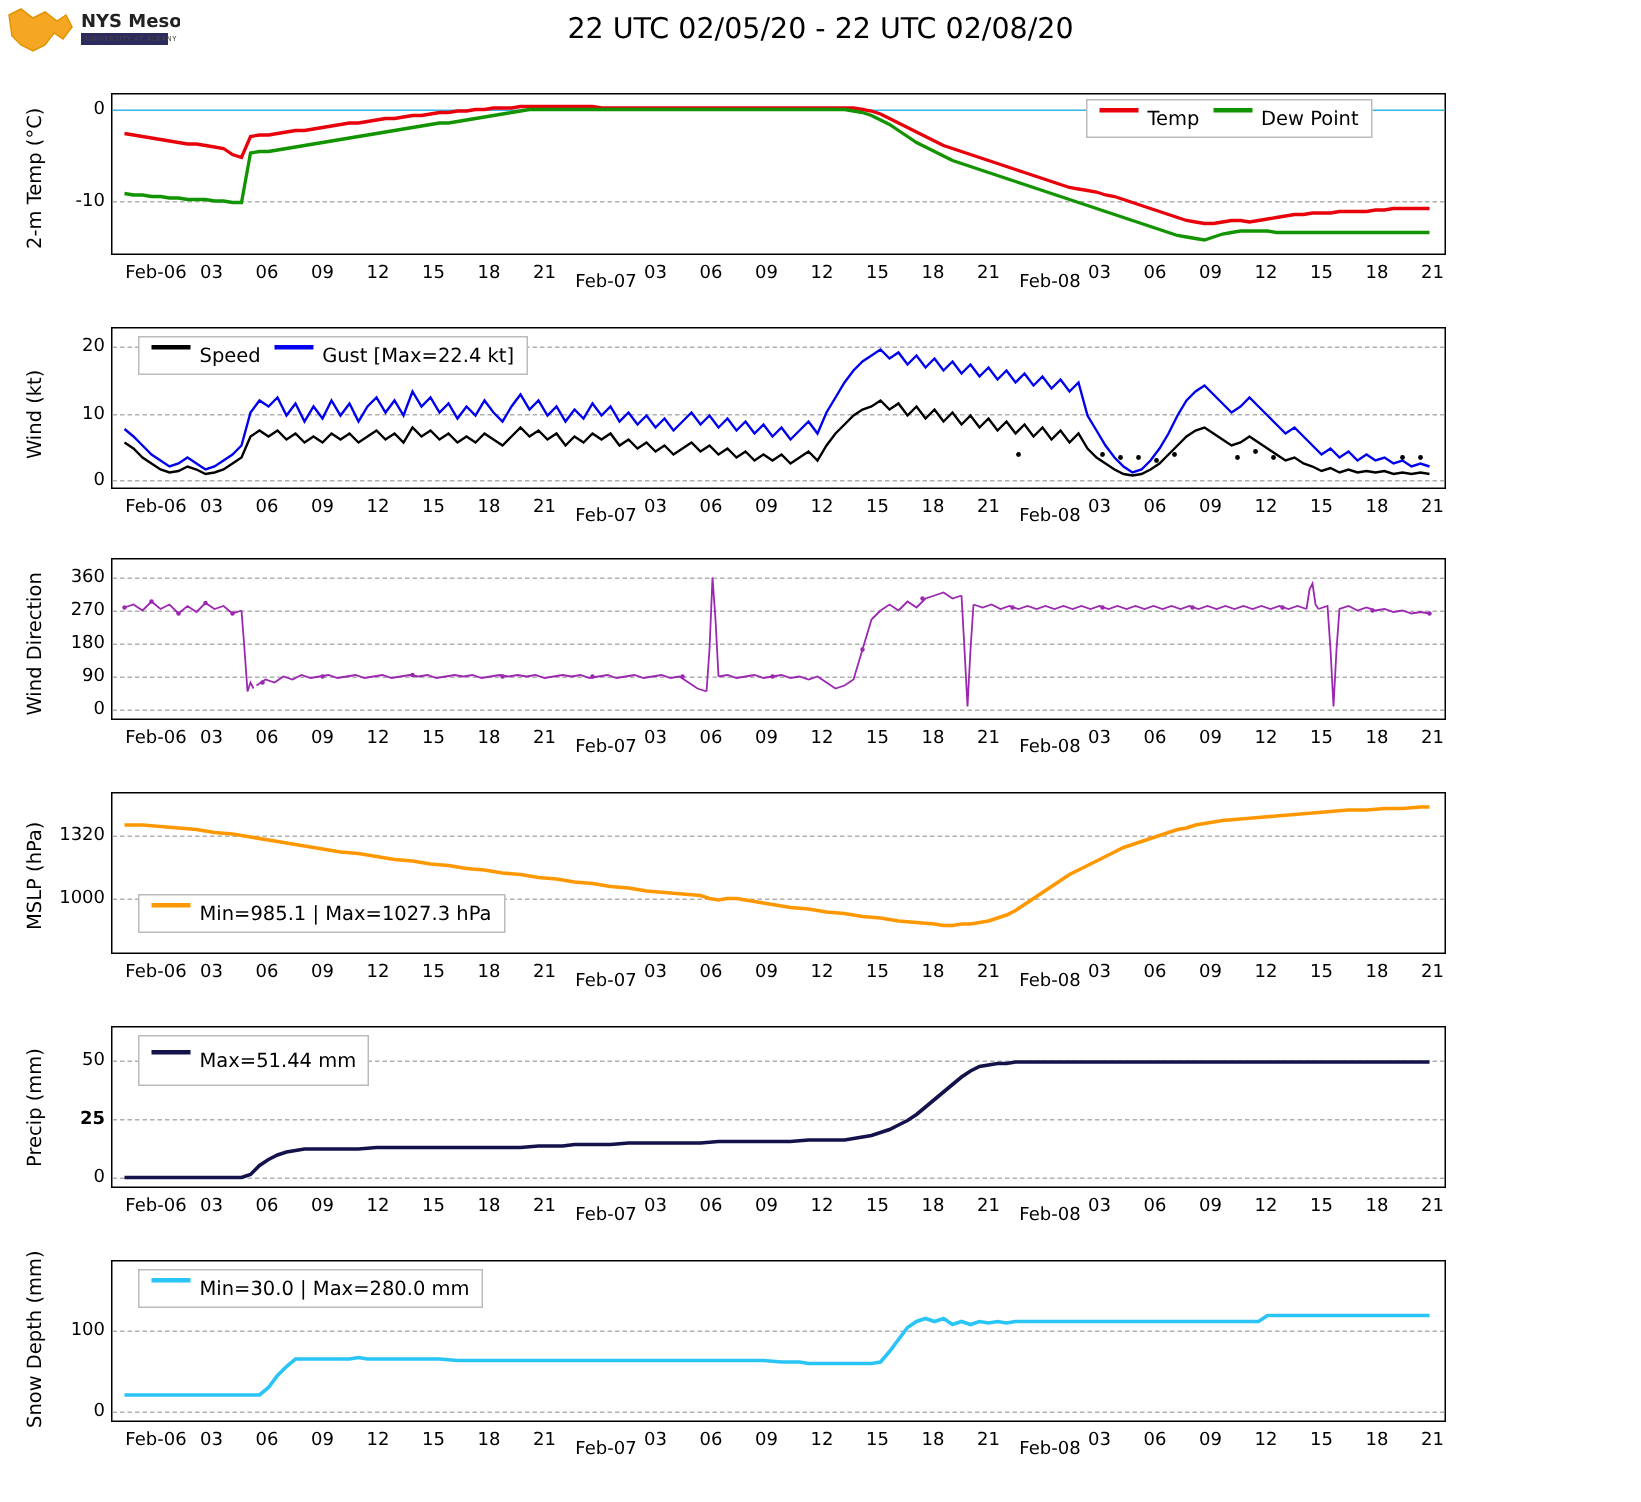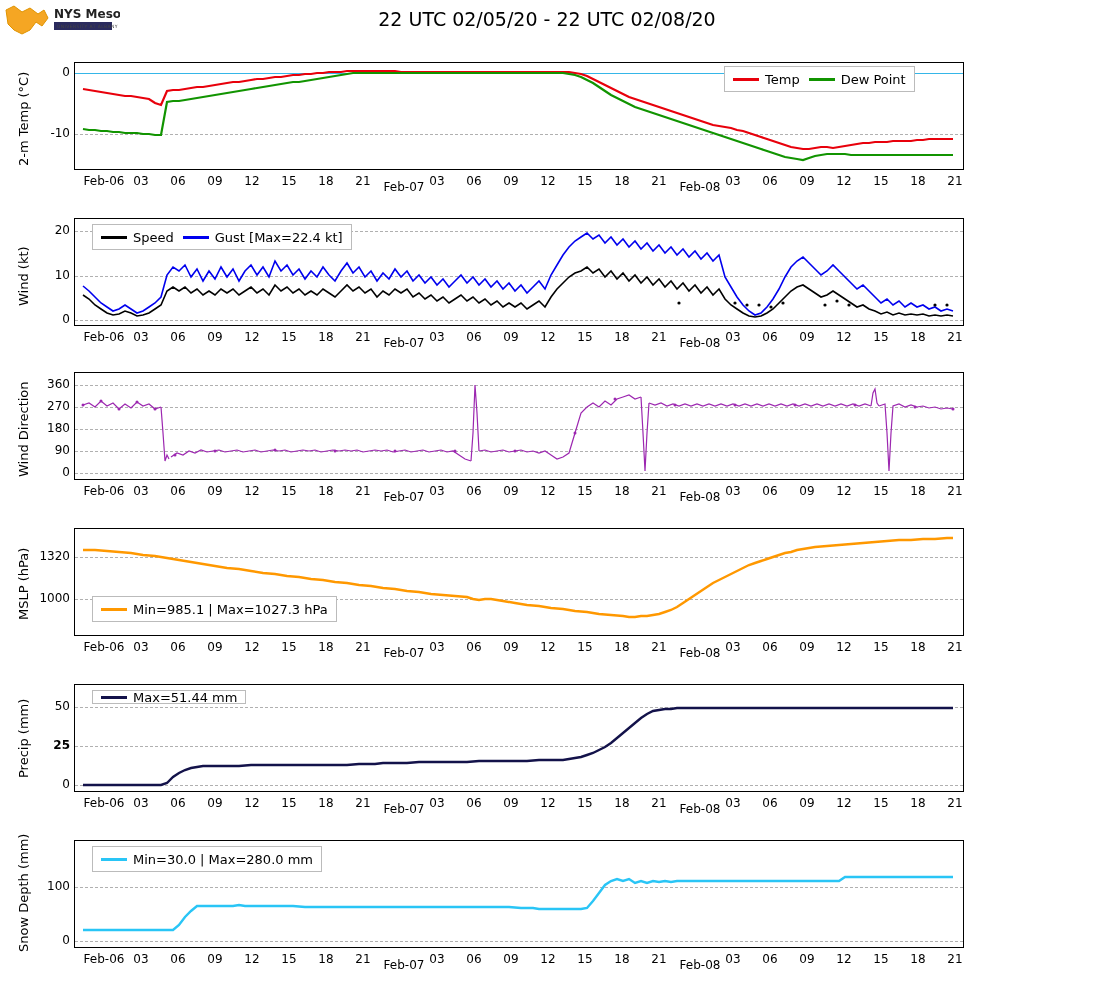--- a/index.html
+++ b/index.html
@@ -37,21 +37,21 @@
     transform:translateX(-50%);
     white-space:nowrap;
   }
   .legend {
     position:absolute;
     background:#fff; border:1px solid #bbb;
     display:flex; align-items:center; gap:9px;
     padding:3px 8px; box-sizing:border-box;
     font-size:13px;
   }
-  .legend .item { display:flex; align-items:center; gap:6px; }
+  .legend .item { display:flex; gap:6px; }
   .legend .swatch { display:inline-block; width:26px; height:3px; }
   .gridline { position:absolute; left:0; right:0; border-top:1px dashed #b0b0b0; }
   .zeroline { position:absolute; left:0; right:0; border-top:1px solid #35b6e8; }
   svg { position:absolute; left:0; top:0; }
   .logo { position:absolute; right:8px; bottom:8px; width:120px; height:46px; }
   .logo-text1 { font-size:12px; font-weight:bold; fill:#222; }
   .logo-text2 { font-size:4.5px; fill:#444; letter-spacing:.4px; }
 </style>
 </head>
 <body>
@@ -314,21 +314,21 @@
     <div class="gridline" style="top:100px;"></div>
     <svg width="888" height="106" viewBox="0 0 888 106" preserveAspectRatio="none">
       <polyline fill="none" stroke="#13124a" stroke-width="2.4" points="8,100 20,100 32,100 44,100 56,100 68,100 80,100 86,100 92,98 98,92 104,88 110,85 116,83 122,82 128,81 134,81 140,81 152,81 164,81 176,80 188,80 200,80 212,80 224,80 236,80 248,80 260,80 272,80 284,79 296,79 300,79 308,78 320,78 332,78 344,77 356,77 368,77 380,77 392,77 404,76 416,76 428,76 440,76 452,76 464,75 476,75 488,75 494,74 500,73 506,72 512,70 518,68 524,65 530,62 536,58 542,53 548,48 554,43 560,38 566,33 572,29 578,26 584,25 590,24 596,24 602,23 614,23 626,23 638,23 650,23 662,23 674,23 686,23 698,23 710,23 722,23 734,23 746,23 758,23 770,23 782,23 794,23 806,23 818,23 830,23 842,23 854,23 866,23 878,23"></polyline>
     </svg>
   </div>
   <div class="ylabel" style="left:-58px; top:94px;">Precip (mm)</div>
   <div class="tick-label" style="left:-34px; top:22px; width:30px;">50</div>
   <div class="tick-label" style="left:-34px; top:61px; width:30px;font-weight:bold;">25</div>
   <div class="tick-label" style="left:-34px; top:100px; width:30px;">0</div>
 
-  <div class="legend" style="left:18px; top:6px; height:14px;">
+  <div class="legend" style="left:18px; top:6px; height:34px;">
     <span class="item">
       <span class="swatch" style="background:#13124a;"></span>
       <span>Max=51.44 mm</span>
     </span>
   </div>
 
   <div class="xaxis" style="position:absolute; left:0; top:112px; width:890px;">
     <span class="xtick" style="left:30px;">Feb-06</span>
     <span class="xtick" style="left:67px;">03</span>
     <span class="xtick" style="left:104px;">06</span>

